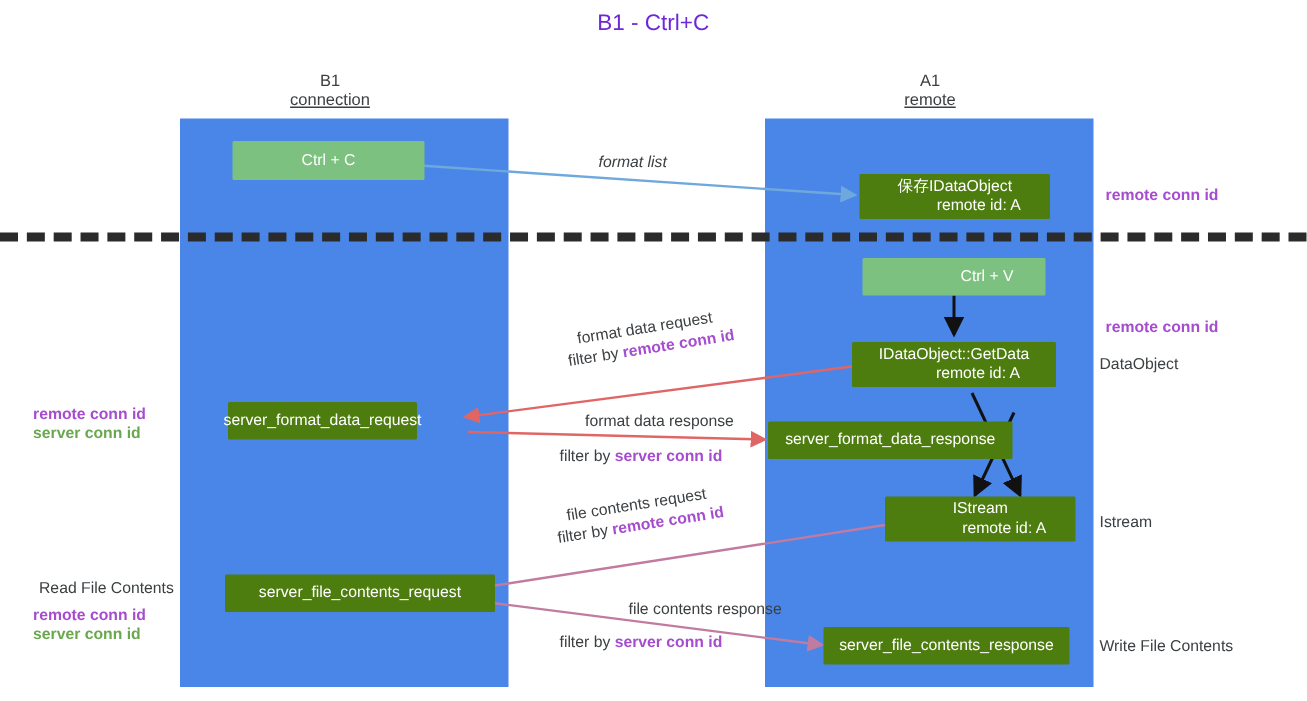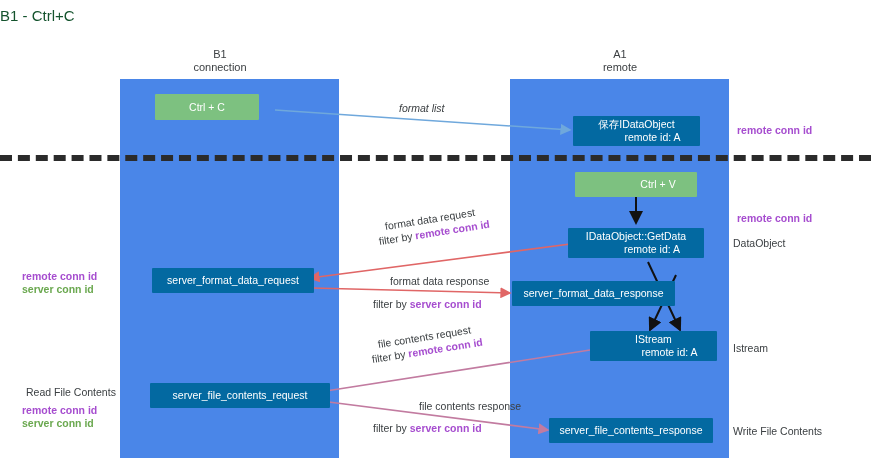--- a/index.html
+++ b/index.html
@@ -7,42 +7,42 @@
     width:871px;height:467px;
     background:#ffffff;
     font-family:"Liberation Sans", sans-serif;
     overflow:hidden;
     position:relative;
   }
   #stage{position:absolute;left:0;top:0;width:871px;height:467px;}
 
   .title{
     position:absolute;left:0;top:6px;width:871px;
-    font-size:15px;line-height:19px;color:#14532d;
+    text-align:center;font-size:15px;line-height:19px;color:#6d28d9;
   }
   .title div{white-space:pre;}
 
   .col-head{
     position:absolute;text-align:center;font-size:11px;line-height:13px;color:#3c4043;
   }
-  .col-head .l2{color:#3c4043;}
+  .col-head .l2{color:#3c4043;text-decoration:underline;}
 
   .lane{
     position:absolute;background:#4a86e8;
   }
 
   .node{
     position:absolute;box-sizing:border-box;
     display:flex;flex-direction:column;align-items:center;justify-content:center;
     color:#ffffff;text-align:center;
     font-size:10.5px;line-height:13px;
     border-radius:1px;
     z-index:6;
   }
-  .node.orange{background:#0369a1;}
+  .node.orange{background:#4d7c0f;}
   .node.green{background:#7dc180;}
   .node .l1{white-space:nowrap;}
   .node .l2{white-space:nowrap;margin-left:32px;}
 
   .dashed{
     position:absolute;left:0;top:155px;width:871px;height:0;
     border-top:6px dashed #2b2b2b;
     z-index:8;
   }
 
@@ -112,25 +112,25 @@
 
     <path d="M648,262 L680,330" stroke="#111111" stroke-width="2" fill="none" marker-end="url(#ah-black)"></path>
 
     <path d="M590,350 L313,393" stroke="#c27ba0" stroke-width="1.6" fill="none" marker-end="url(#ah-pink)"></path>
 
     <path d="M313,400 L548,430" stroke="#c27ba0" stroke-width="1.6" fill="none" marker-end="url(#ah-pink)"></path>
   </svg>
 
   <div class="dashed"></div>
 
-  <div class="node green" style="left:155px;top:94px;width:104px;height:26px;">
+  <div class="node green" style="left:155px;top:94px;width:128px;height:26px;">
     <div class="l1">Ctrl + C</div>
   </div>
 
-  <div class="node orange" style="left:152px;top:268px;width:162px;height:25px;">
+  <div class="node orange" style="left:152px;top:268px;width:126px;height:25px;">
     <div class="l1">server_format_data_request</div>
   </div>
 
   <div class="node orange" style="left:150px;top:383px;width:180px;height:25px;">
     <div class="l1">server_file_contents_request</div>
   </div>
 
   <div class="node orange" style="left:573px;top:116px;width:127px;height:30px;">
     <div class="l1">保存IDataObject</div>
     <div class="l2">remote id: A</div>

